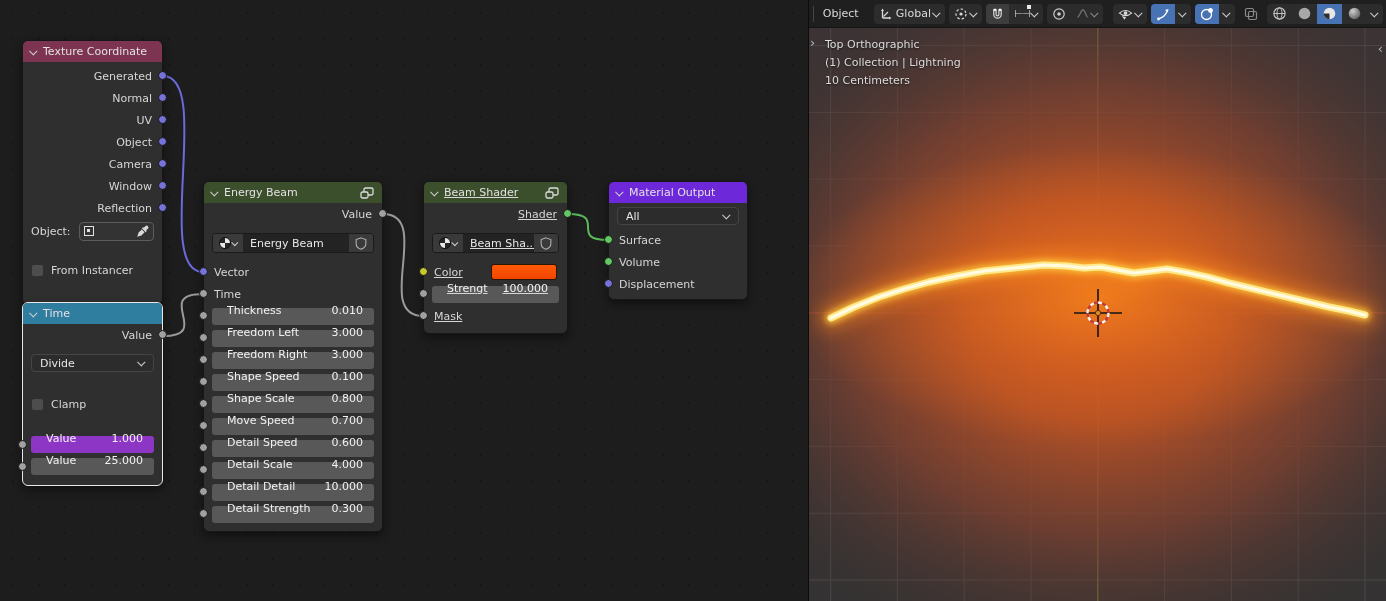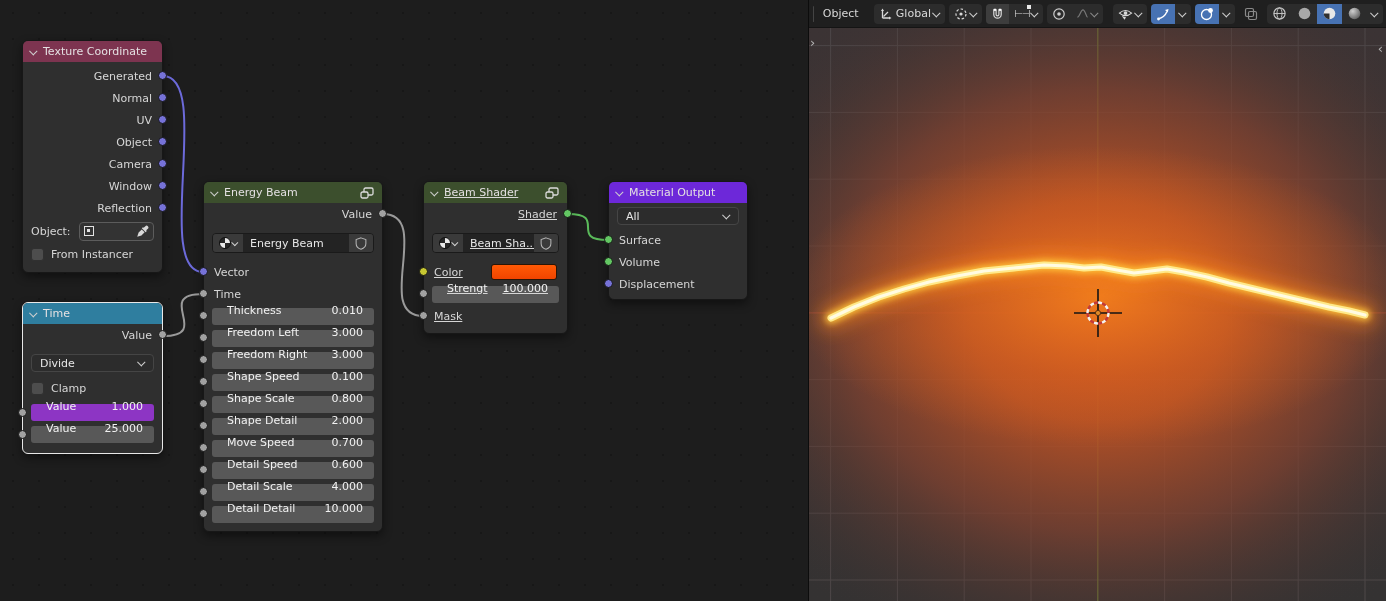--- a/index.html
+++ b/index.html
@@ -35,21 +35,21 @@
   .sock { position:absolute; width:9px; height:9px; border:1px solid #141414; border-radius:50%;
           top:50%; margin-top:-5px; z-index:3; }
   .sock.o { right:-5px; } .sock.i { left:-5px; }
   .s-vec{background:#7672d8} .s-val{background:#a1a1a1} .s-shd{background:#63c763} .s-col{background:#c8c832}
   .slider-row { position:relative; height:22px; display:flex; align-items:center; padding:0 8px; }
   .slider { flex:1; height:17px; background:#585858; border-radius:3px; display:flex;
             align-items:center; justify-content:space-between; padding:0 11px 12px 15px; color:#f1f1f1; }
   .slider.purple { background:#8d35c4; }
   .drop { height:18px; margin:0 8px; background:#2c2c2c; border:1px solid #454545; border-radius:4px;
           display:flex; align-items:center; justify-content:space-between; padding:0 8px; color:#e6e6e6; }
-  .checkrow { height:18px; margin:0 8px; display:flex; align-items:center; gap:7px; }
+  .checkrow { height:18px; margin:16px 8px; display:flex; align-items:center; gap:7px; }
   .checkbox { width:13px; height:13px; background:#4d4d4d; border:1px solid #303030; border-radius:3px; }
   .gsel { height:20px; margin:0 8px; display:flex; align-items:stretch; border-radius:4px; overflow:hidden;
           border:1px solid #1a1a1a; }
   .gsel .browse { width:30px; background:#3a3a3a; display:flex; align-items:center; justify-content:center; gap:2px; }
   .gsel .gname { flex:1; background:#232323; display:flex; align-items:center; padding:0 7px; color:#e6e6e6;
                  white-space:nowrap; overflow:hidden; }
   .gsel .fake-user { width:24px; background:#3a3a3a; display:flex; align-items:center; justify-content:center; }
   .sphere-ico { width:12px; height:12px; border-radius:50%;
     background: conic-gradient(#e8e8e8 0deg 90deg, #262626 90deg 180deg, #e8e8e8 180deg 270deg, #262626 270deg 360deg);
     border:1px solid #111; }
@@ -247,27 +247,20 @@
       <div class="slider-row">
         <span class="sock i s-val"></span>
         <div class="slider">
           <span>Shape Scale</span>
           <span>0.800</span>
         </div>
       </div>
       <div class="slider-row">
         <span class="sock i s-val"></span>
         <div class="slider">
-          <span>Shape Detail</span>
-          <span>2.000</span>
-        </div>
-      </div>
-      <div class="slider-row">
-        <span class="sock i s-val"></span>
-        <div class="slider">
           <span>Move Speed</span>
           <span>0.700</span>
         </div>
       </div>
       <div class="slider-row">
         <span class="sock i s-val"></span>
         <div class="slider">
           <span>Detail Speed</span>
           <span>0.600</span>
         </div>
@@ -277,20 +270,27 @@
         <div class="slider">
           <span>Detail Scale</span>
           <span>4.000</span>
         </div>
       </div>
       <div class="slider-row">
         <span class="sock i s-val"></span>
         <div class="slider">
           <span>Detail Detail</span>
           <span>10.000</span>
+        </div>
+      </div>
+      <div class="slider-row">
+        <span class="sock i s-val"></span>
+        <div class="slider">
+          <span>Detail Strength</span>
+          <span>0.300</span>
         </div>
       </div>
       <div style="height:6px;"></div>
     </div>
 
     <div class="node" style="left:423px; top:181px; width:145px;text-decoration:underline;">
       <div class="nhead" style="background:#3c4f2d;">
         <span class="chev"></span>
         <span class="title">Beam Shader</span>
         <svg width="14" height="12" viewBox="0 0 14 12">
@@ -537,18 +537,23 @@
       </g>
 
       <g>
         <path d="M265 285 H313 M289 261 V309" stroke="#141414" stroke-width="1.6"></path>
         <circle cx="289" cy="285" r="10.5" fill="none" stroke="#f2f2f2" stroke-width="2.4" stroke-dasharray="4.1 4.1"></circle>
         <circle cx="289" cy="285" r="10.5" fill="none" stroke="#c23a3a" stroke-width="2.4" stroke-dasharray="4.1 4.1" stroke-dashoffset="4.1"></circle>
         <circle cx="289" cy="285" r="2.6" fill="#e08a28" stroke="#5a3010" stroke-width="1"></circle>
       </g>
     </svg>
 
+    <div id="vp-text">
+      <div>Top Orthographic</div>
+      <div>(1) Collection | Lightning</div>
+      <div>10 Centimeters</div>
+    </div>
 
     <div class="edge-chev" style="left:1px; top:36px;">›</div>
     <div class="edge-chev" style="right:3px; top:42px;">‹</div>
   </div>
 
 </div>
 
 </body></html>

